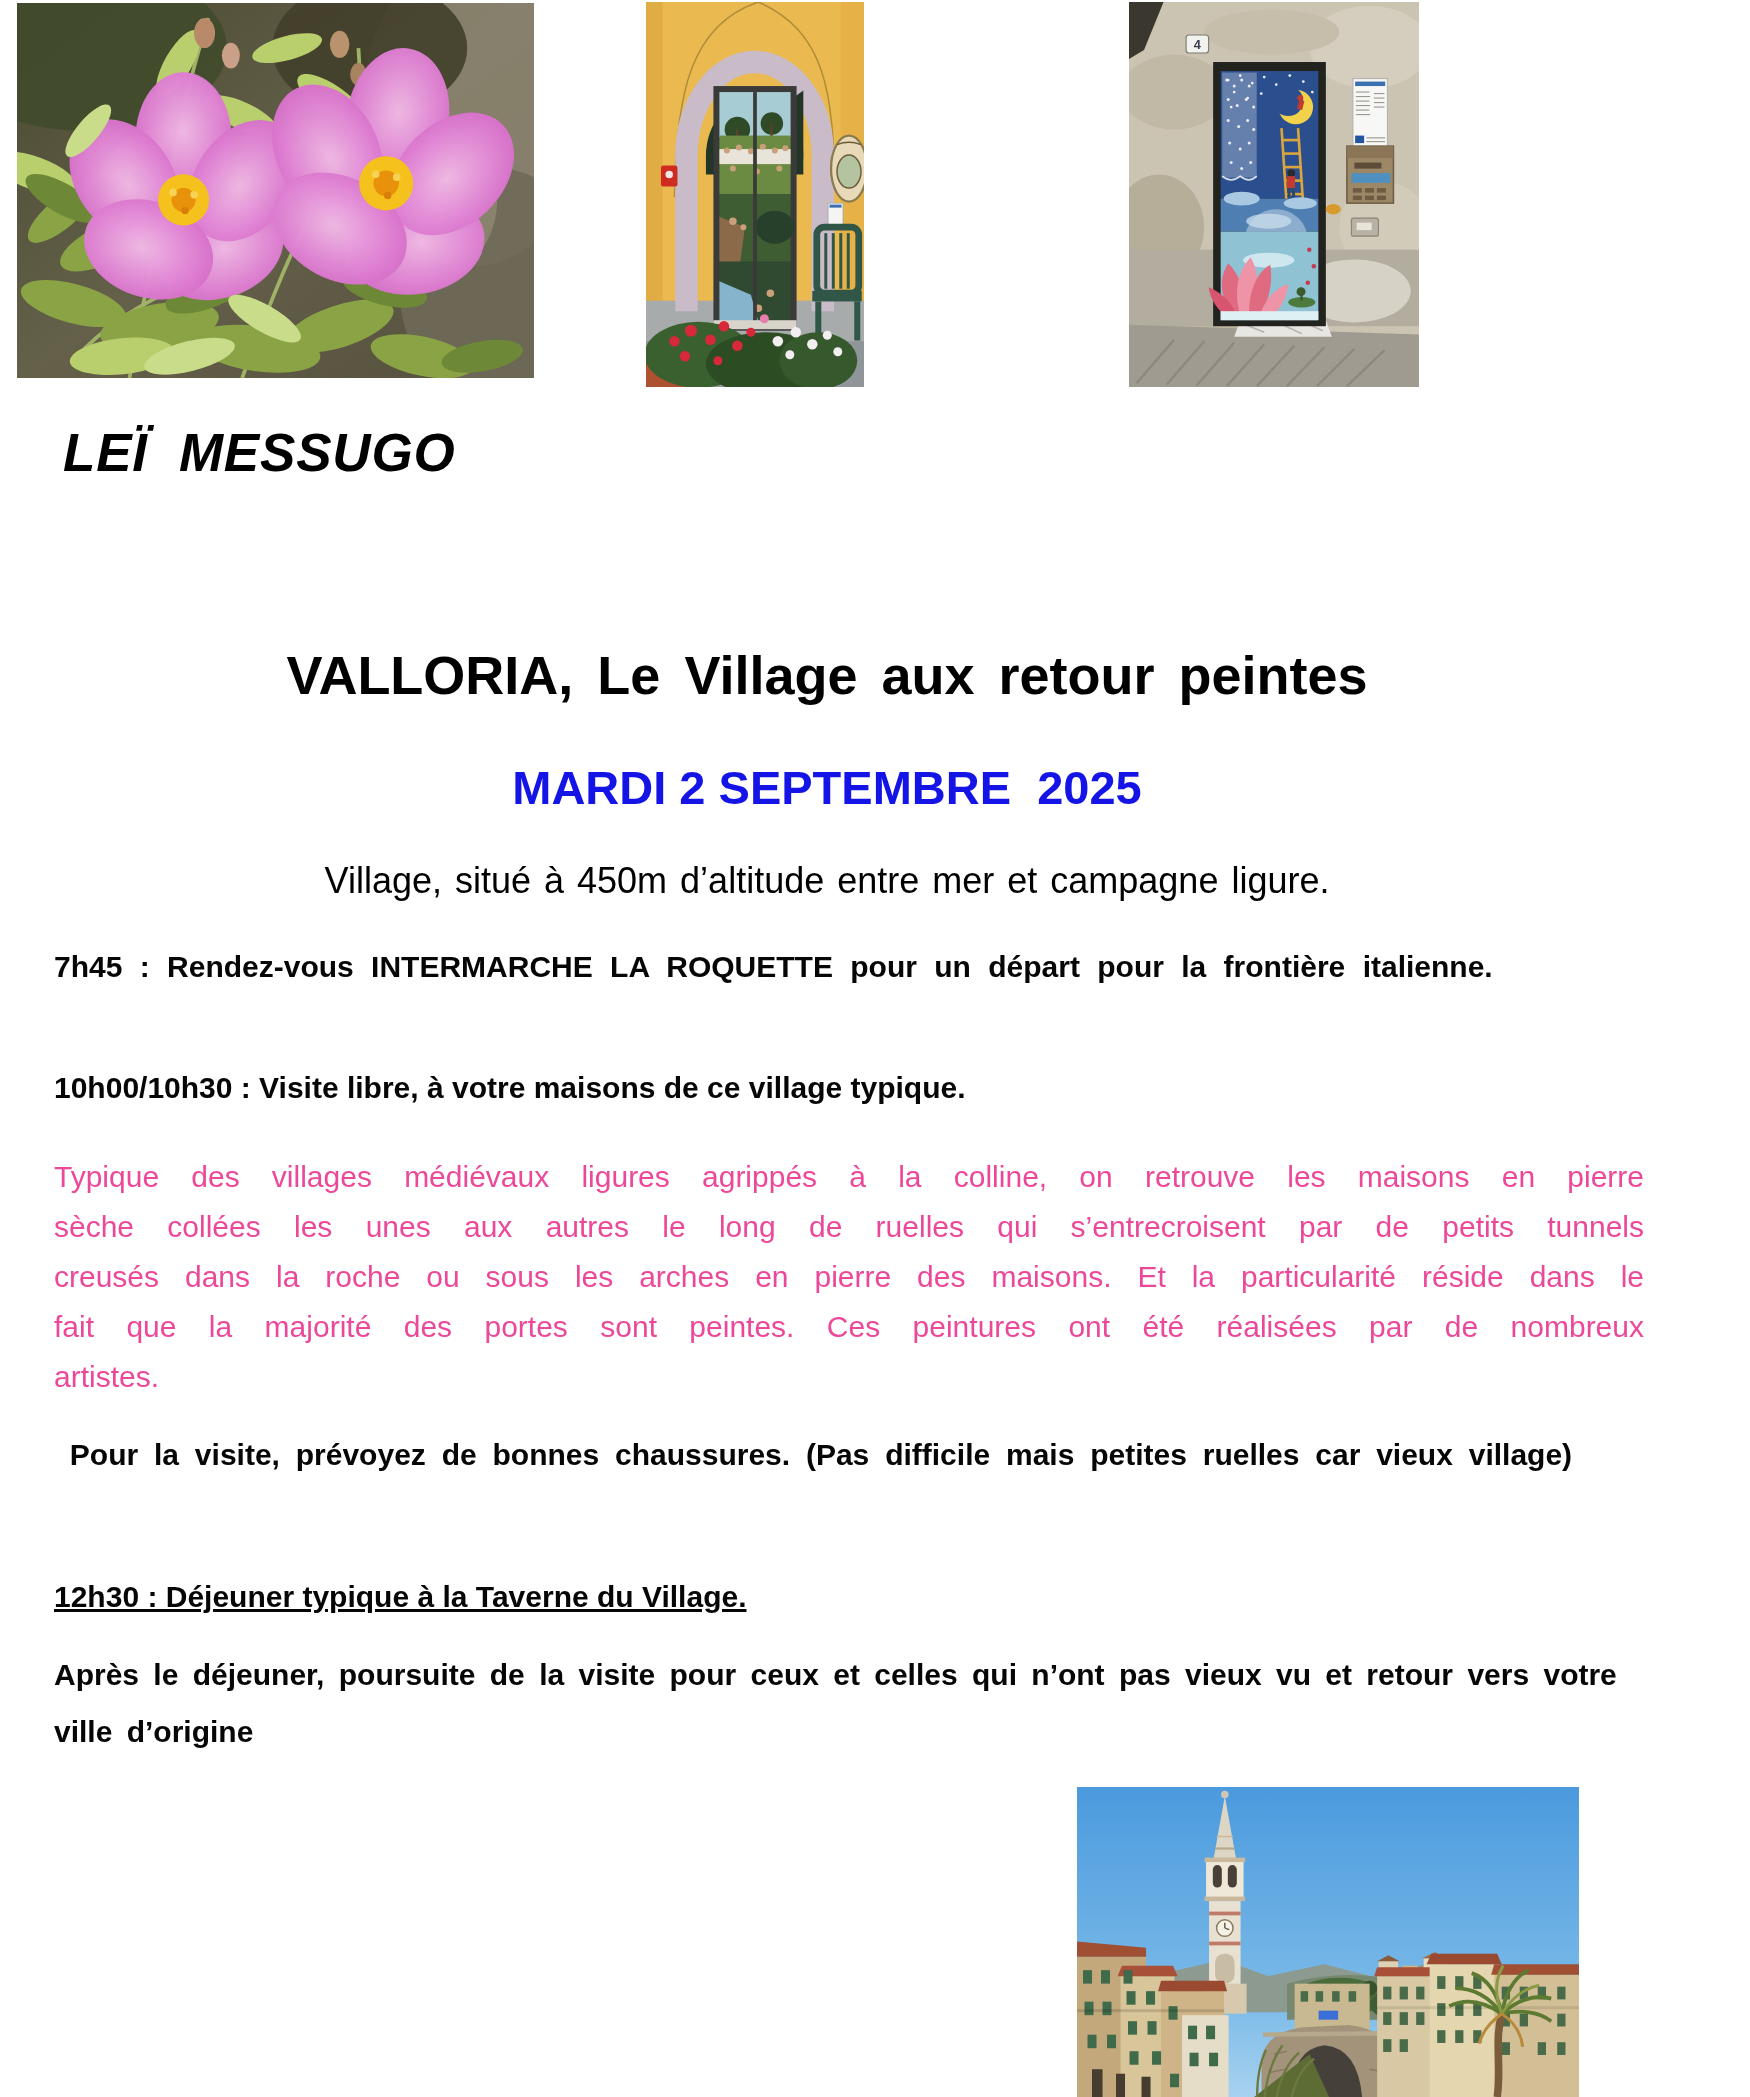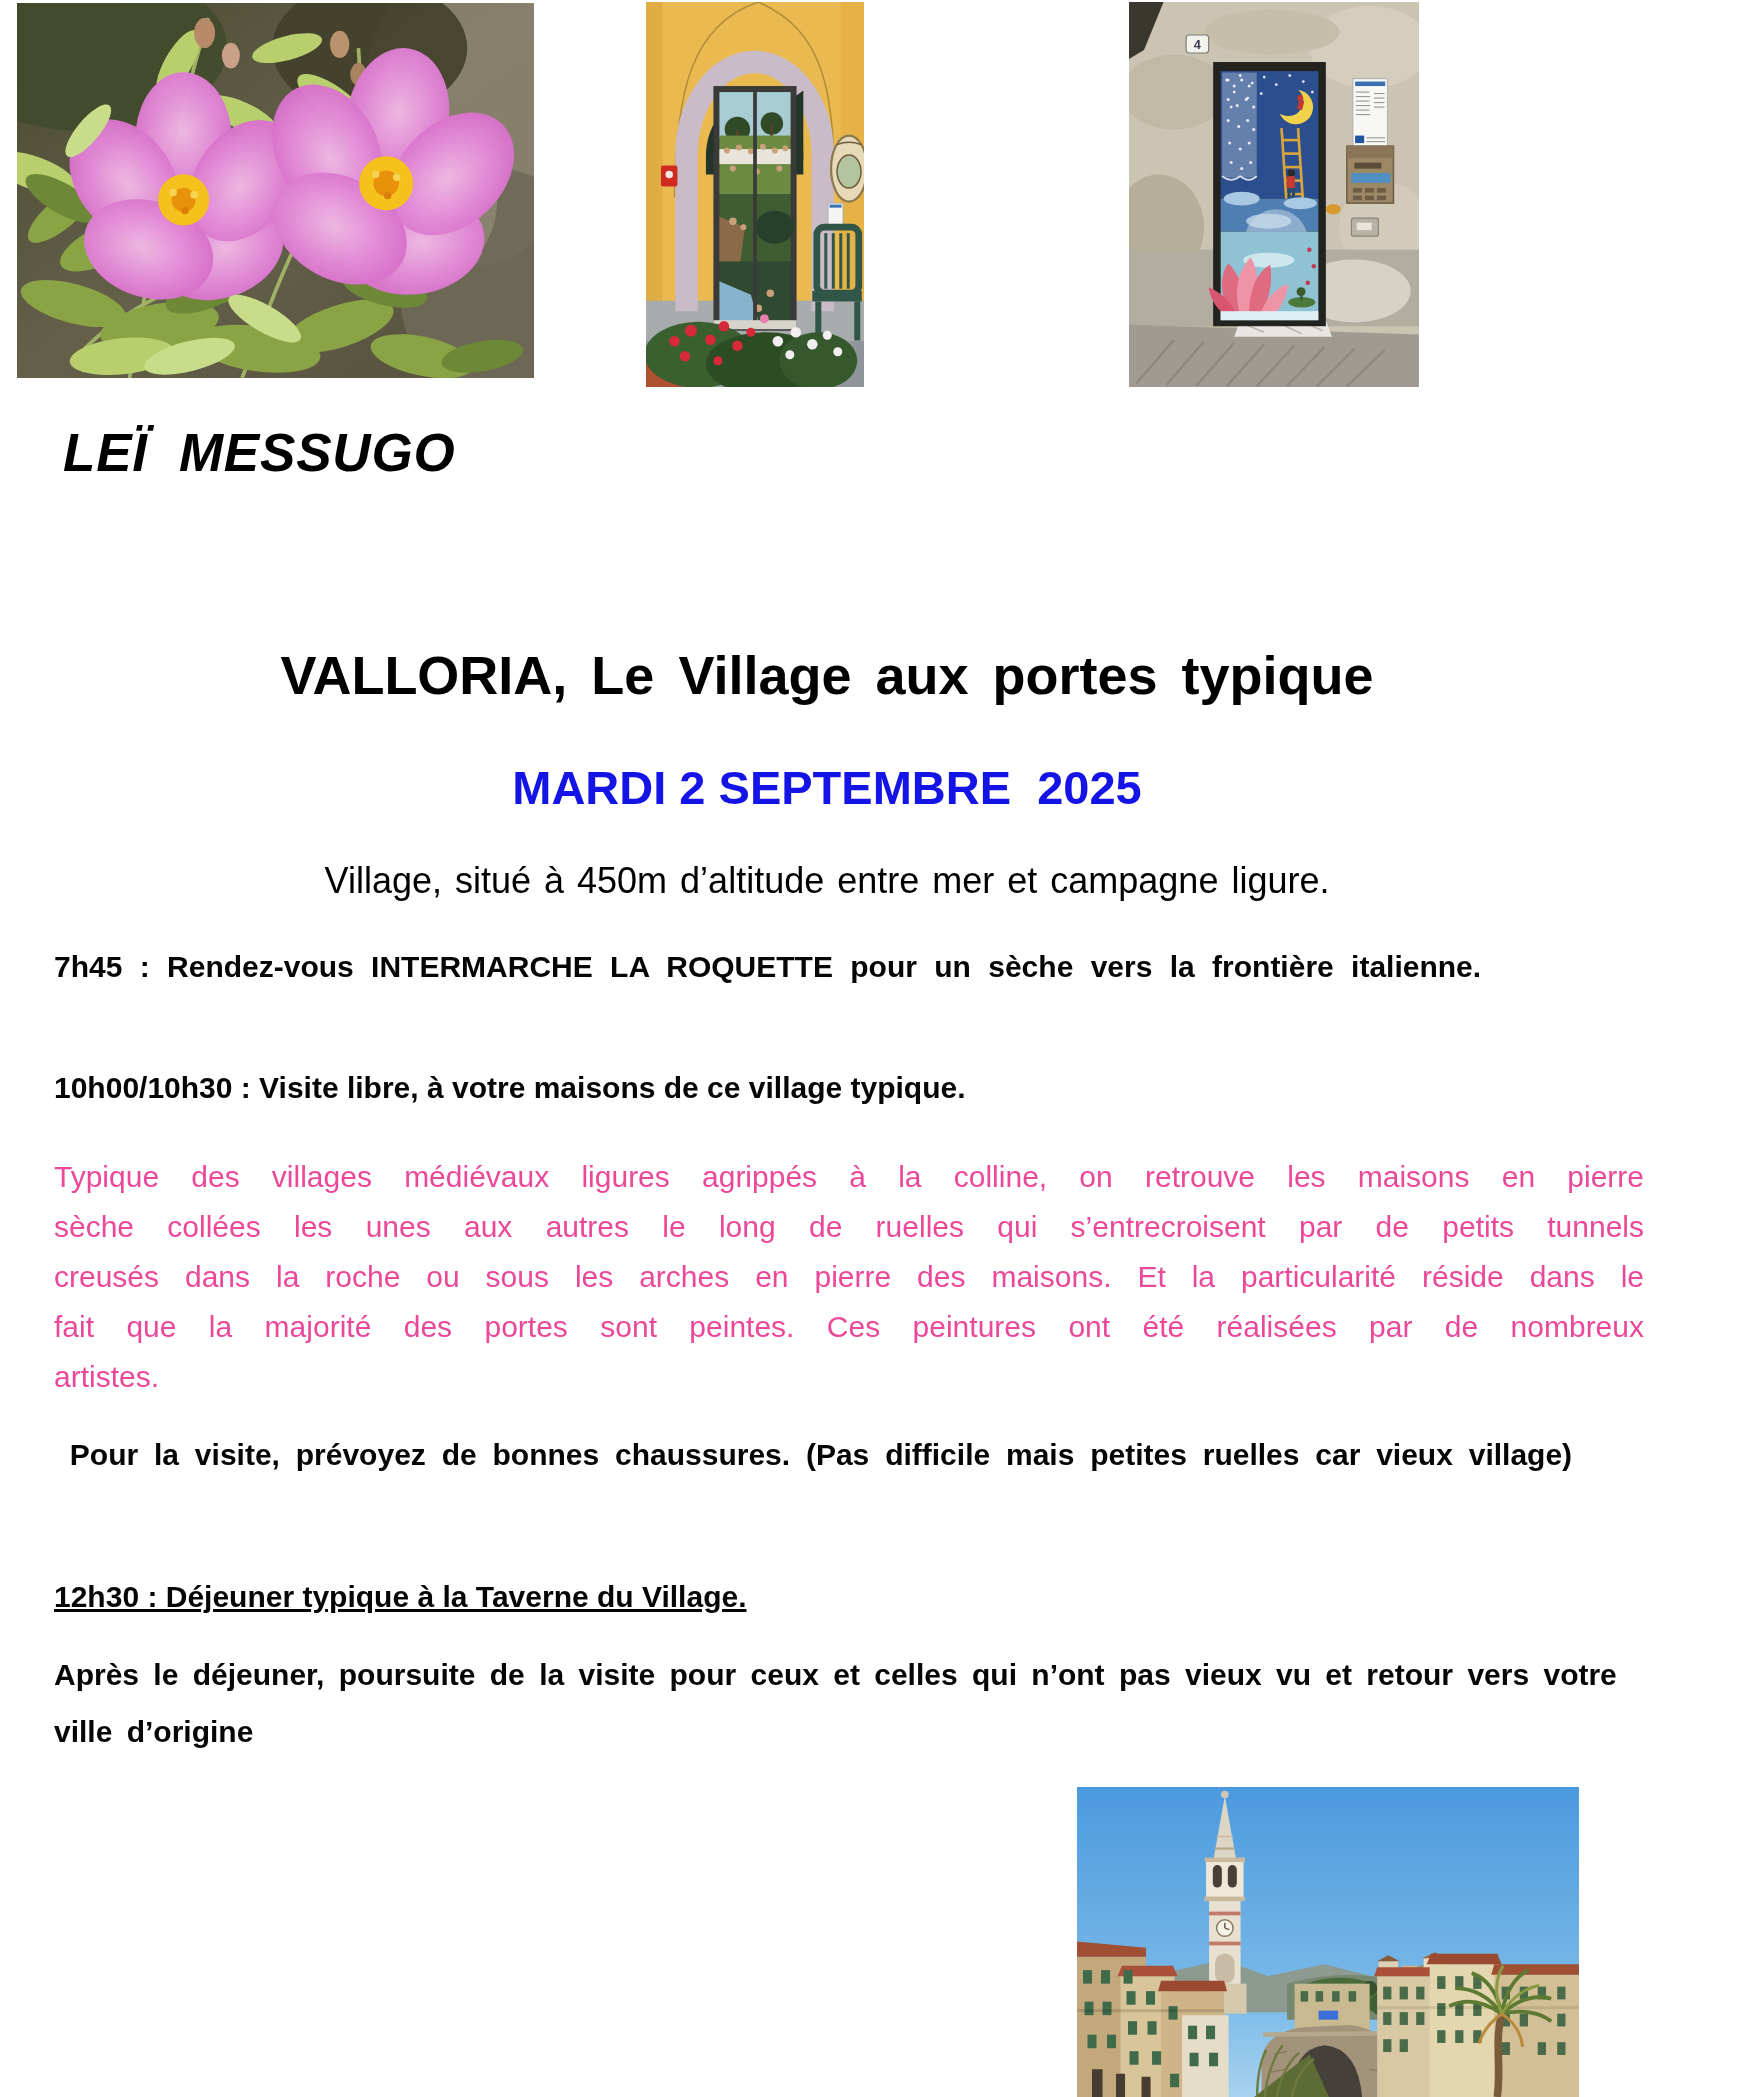--- a/index.html
+++ b/index.html
@@ -374,25 +374,25 @@
           <rect x="330" y="258" width="12" height="6"></rect>
       </g>
       <ellipse cx="272" cy="276" rx="10" ry="7" fill="#d89a2c"></ellipse>
 
       <rect x="296" y="288" width="36" height="24" rx="3" fill="#b8b2a4" stroke="#8a8478" stroke-width="1.5"></rect>
       <rect x="303" y="294" width="20" height="10" fill="#e8e4da"></rect>
     </svg>
   </div>
 
   <div class="heading">LEÏ  MESSUGO</div>
-  <div class="center-col title">VALLORIA, Le Village aux portes typique</div>
+  <div class="center-col title">VALLORIA, Le Village aux retour peintes</div>
   <div class="center-col date-line">MARDI 2 SEPTEMBRE  2025</div>
   <div class="center-col subtitle">Village, situé à 450m d’altitude entre mer et campagne ligure.</div>
 
-  <div class="body-block bold-block p-rdv">7h45 : Rendez-vous INTERMARCHE LA ROQUETTE pour un sèche vers la frontière italienne.</div>
+  <div class="body-block bold-block p-rdv">7h45 : Rendez-vous INTERMARCHE LA ROQUETTE pour un départ pour la frontière italienne.</div>
   <div class="body-block bold-block p-visite">10h00/10h30 : Visite libre, à votre maisons de ce village typique.</div>
   <div class="body-block p-typique">Typique des villages médiévaux ligures agrippés à la colline, on retrouve les maisons en pierre sèche collées les unes aux autres le long de ruelles qui s’entrecroisent par de petits tunnels creusés dans la roche ou sous les arches en pierre des maisons. Et la particularité réside dans le fait que la majorité des portes sont peintes. Ces peintures ont été réalisées par de nombreux artistes.</div>
   <div class="body-block bold-block p-chaussures"> Pour la visite, prévoyez de bonnes chaussures. (Pas difficile mais petites ruelles car vieux village)</div>
   <div class="body-block bold-block p-dejeuner">12h30 : Déjeuner typique à la Taverne du Village.</div>
   <div class="body-block bold-block p-apres">Après le déjeuner, poursuite de la visite pour ceux et celles qui n’ont pas vieux vu et retour vers votre ville d’origine</div>
 
   <div class="photo" style="left:1077px;top:1787px;width:502px;height:310px;">
     <svg viewBox="0 0 669 413" preserveAspectRatio="none">
       <defs>
         <linearGradient id="sky" x1="0" y1="0" x2="0" y2="1">

